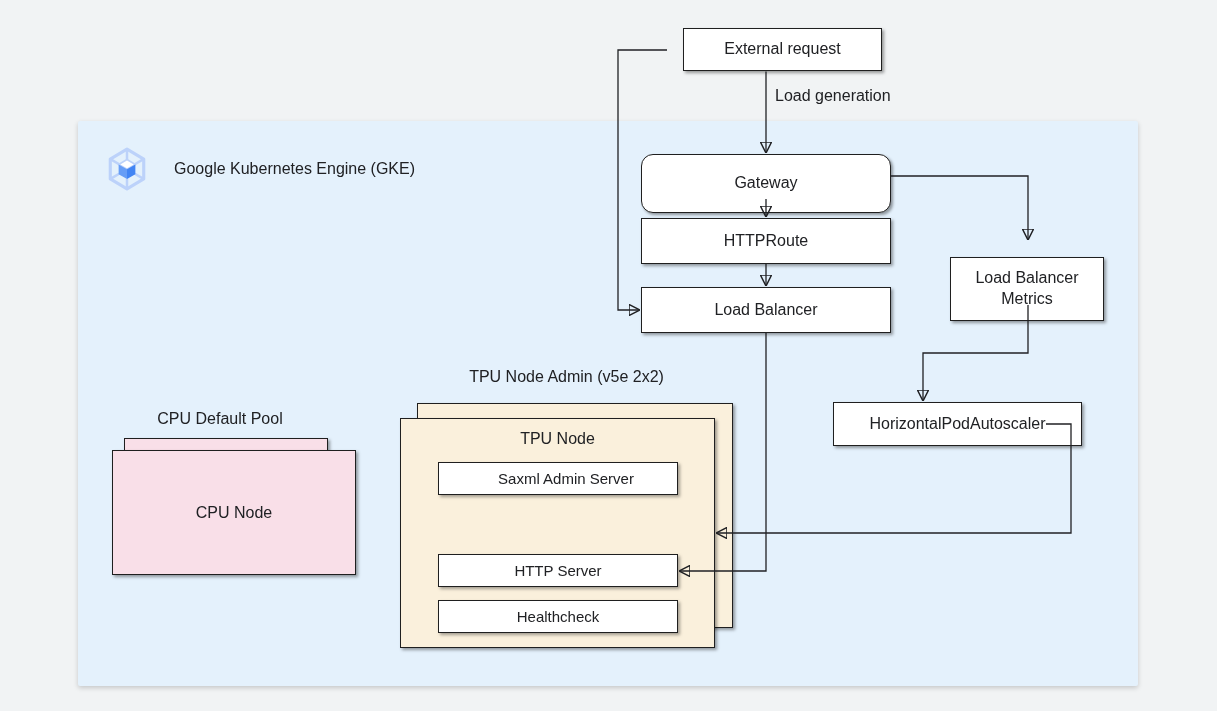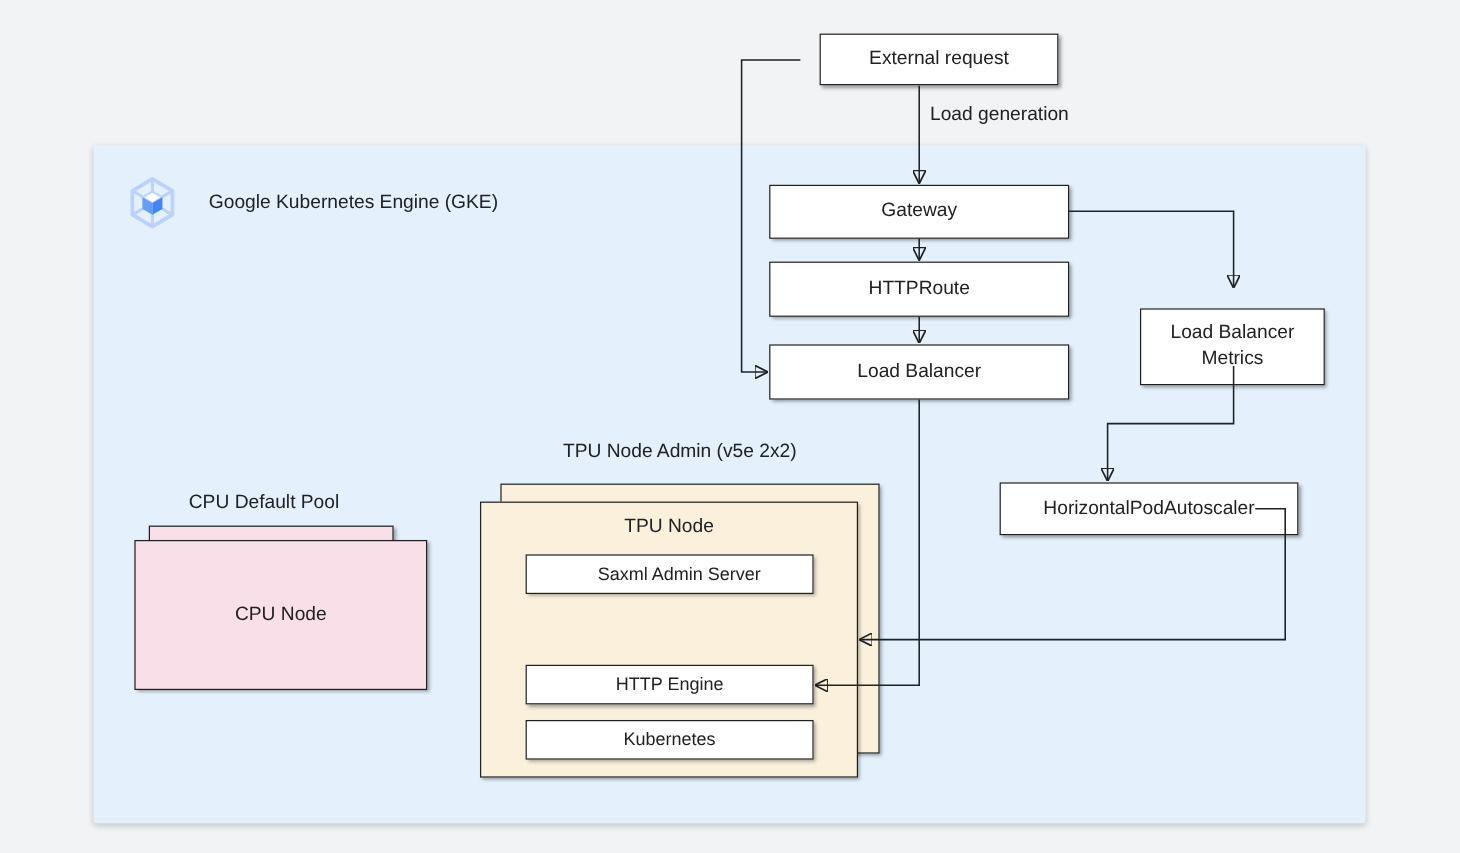--- a/index.html
+++ b/index.html
@@ -41,21 +41,21 @@
     box-sizing:border-box;
     display:flex;
     align-items:center;
     justify-content:center;
     text-align:center;
     font-size:16px;
     line-height:1.3;
     z-index:3;
   }
   .node-external      { left:667px; top:28px;  width:199px; height:43px;margin-left:16px; }
-  .node-gateway       { left:641px; top:154px; width:250px; height:45px; }
+  .node-gateway       { left:641px; top:154px; width:250px; height:59px;border-radius:12px; }
   .node-httproute     { left:641px; top:218px; width:250px; height:46px; }
   .node-loadbalancer  { left:641px; top:287px; width:250px; height:46px; }
   .node-lbmetrics     { left:950px; top:241px; width:154px; height:64px; padding:4px 14px;margin-top:16px; }
   .node-hpa           { left:797px; top:402px; width:249px; height:44px;margin-left:36px; }
 
   .flow-label {
     position:absolute;
     left:775px; top:87px;
     font-size:16px;
     z-index:3;
@@ -159,22 +159,22 @@
   <div class="node node-httproute">HTTPRoute</div>
   <div class="node node-loadbalancer">Load Balancer</div>
   <div class="node node-lbmetrics">Load Balancer Metrics</div>
   <div class="node node-hpa">HorizontalPodAutoscaler</div>
 
   <div class="pool-label tpu-pool-label">TPU Node Admin (v5e 2x2)</div>
   <div class="card tpu-card-back"></div>
   <div class="card tpu-card-front"></div>
   <div class="tpu-node-title">TPU Node</div>
   <div class="component comp-0">Saxml Admin Server</div>
-  <div class="component comp-2">HTTP Engine</div>
-  <div class="component comp-3">Kubernetes</div>
+  <div class="component comp-2">HTTP Server</div>
+  <div class="component comp-3">Healthcheck</div>
 
   <div class="pool-label cpu-pool-label">CPU Default Pool</div>
   <div class="card cpu-card-back"></div>
   <div class="card cpu-card-front">
     <span>CPU Node</span>
   </div>
 
   <svg class="connectors">
     <defs>
       <marker id="arr" viewBox="0 0 10 10" refX="9" refY="5" markerWidth="8.5" markerHeight="8.5" orient="auto-start-reverse">

